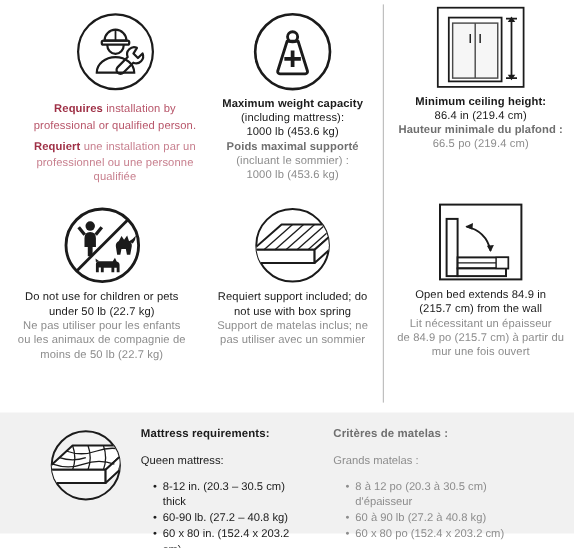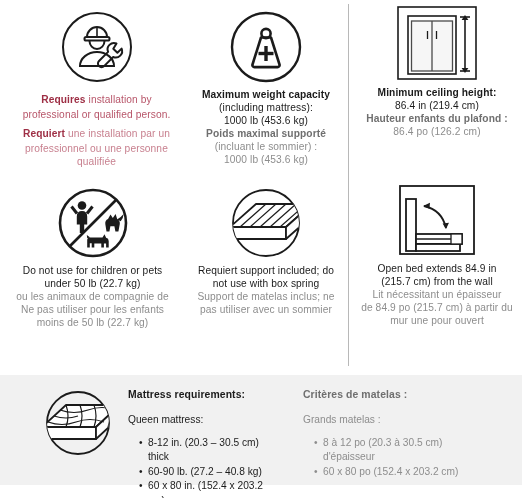--- a/index.html
+++ b/index.html
@@ -180,21 +180,21 @@
 </style>
 </head>
 <body>
 
 <div id="page">
 
   <div class="grid">
 
     <div class="vdivider"></div>
 
-    <div class="cell" style="left:4px; top:6px; width:185px;">
+    <div class="cell" style="left:12px; top:6px; width:185px;">
       <div class="icon-wrap">
         <svg width="74" height="74" viewBox="0 0 74 74">
           <circle cx="37" cy="37" r="34" fill="none" stroke="#1b1b1b" stroke-width="2"></circle>
           <path d="M27 27 a10 10 0 0 1 20 0 z" fill="none" stroke="#1b1b1b" stroke-width="2"></path>
           <line x1="37" y1="17.2" x2="37" y2="27" stroke="#1b1b1b" stroke-width="1.6"></line>
           <rect x="24.5" y="27" width="25" height="3.6" rx="1.6" fill="none" stroke="#1b1b1b" stroke-width="2"></rect>
           <path d="M29.5 31 a7.5 8 0 0 0 15 0" fill="none" stroke="#1b1b1b" stroke-width="2"></path>
           <path d="M20 56 a17 14 0 0 1 34 0 z" fill="none" stroke="#1b1b1b" stroke-width="2"></path>
           <path d="M56.5 33.5 a6.4 6.4 0 0 0 -8.4 8.4 L39 51 a3.6 3.6 0 0 0 5.1 5.1 l9.1 -9.1 a6.4 6.4 0 0 0 8.4 -8.4 l-4.2 4.2 -4.1 -4.1 z" fill="none" stroke="#1b1b1b" stroke-width="2" stroke-linejoin="round"></path>
         </svg>
@@ -240,22 +240,22 @@
           <line x1="71" y1="12" x2="71" y2="66" stroke="#1b1b1b" stroke-width="1.6"></line>
           <path d="M71 10 l-3.4 5 h6.8 z" fill="#1b1b1b"></path>
           <path d="M71 68 l-3.4 -5 h6.8 z" fill="#1b1b1b"></path>
           <line x1="66" y1="12" x2="76" y2="12" stroke="#1b1b1b" stroke-width="1.6"></line>
           <line x1="66" y1="66" x2="76" y2="66" stroke="#1b1b1b" stroke-width="1.6"></line>
         </svg>
       </div>
       <div class="txt">
         <span class="line en">Minimum ceiling height:</span>
         <span class="line en-reg">86.4 in (219.4 cm)</span>
-        <span class="line fr fr-b">Hauteur enfants du plafond :</span>
-        <span class="line fr">86.4 po (126.2 cm)</span>
+        <span class="line fr fr-b">Hauteur minimale du plafond :</span>
+        <span class="line fr">66.5 po (219.4 cm)</span>
       </div>
     </div>
 
     <div class="cell" style="left:0px; top:182px; width:185px;">
       <div class="icon-wrap">
         <svg width="76" height="76" viewBox="0 0 76 76">
           <circle cx="38" cy="38" r="33" fill="none" stroke="#1b1b1b" stroke-width="2.6"></circle>
           <line x1="14.5" y1="61.5" x2="61.5" y2="14.5" stroke="#1b1b1b" stroke-width="2.6"></line>
 
           <circle cx="27" cy="20.5" r="4.3" fill="#1b1b1b"></circle>
@@ -266,22 +266,22 @@
           <path d="M53 34 l2.5 -4.5 2.3 3.4 2.8 -3.8 1.6 4.8 q3 1.6 2.6 5 l-1.4 7.6 h-3 l-1 -5.2 -4 0 -1 5.2 h-2.9 l-1.2 -7.6 q-.4 -3.4 2.7 -4.9 z" fill="#1b1b1b"></path>
           <path d="M62 34.5 q4.2 -2.2 6.6 -5.4 -.2 4.2 -2.9 7.2 z" fill="#1b1b1b"></path>
 
           <path d="M35 52.5 h12.5 l2 -3.2 1.6 3.4 q2.6 .6 2.6 3.3 v6.4 h-2.6 v-4 h-2.2 v4 h-2.6 v-4 h-7 v4 h-2.6 v-4.2 h-1.9 v4.2 h-2.6 v-7.1 q0 -2.8 2.8 -2.8 z" fill="#1b1b1b"></path>
           <path d="M35.2 52.6 l-3.4 -2.6 .4 3.2 z" fill="#1b1b1b"></path>
         </svg>
       </div>
       <div class="txt">
         <span class="line en-reg">Do not use for children or pets</span>
         <span class="line en-reg">under 50 lb (22.7 kg)</span>
+        <span class="line fr">Ne pas utiliser pour les enfants</span>
         <span class="line fr">ou les animaux de compagnie de</span>
-        <span class="line fr">Ne pas utiliser pour les enfants</span>
         <span class="line fr">moins de 50 lb (22.7 kg)</span>
       </div>
     </div>
 
     <div class="cell" style="left:186px; top:182px; width:160px;">
       <div class="icon-wrap">
         <svg width="80" height="76" viewBox="0 0 80 76">
           <defs>
             <clipPath id="cl-mat">
                 <circle cx="40" cy="38" r="33"></circle>
@@ -320,21 +320,21 @@
           <path d="M28 24 q18 4 22 22" fill="none" stroke="#1b1b1b" stroke-width="1.8"></path>
           <path d="M27 24 l7 -3.2 -.6 6 z" fill="#1b1b1b"></path>
           <path d="M50 47 l-3.4 -5.6 6.4 -.6 z" fill="#1b1b1b"></path>
         </svg>
       </div>
       <div class="txt">
         <span class="line en-reg">Open bed extends 84.9 in</span>
         <span class="line en-reg">(215.7 cm) from the wall</span>
         <span class="line fr">Lit nécessitant un épaisseur</span>
         <span class="line fr">de 84.9 po (215.7 cm) à partir du</span>
-        <span class="line fr">mur une pour ouvert</span>
+        <span class="line fr">mur une fois ouvert</span>
       </div>
     </div>
 
   </div>
 
   <div class="footer">
 
     <div class="footer-icon">
       <svg width="88" height="72" viewBox="0 0 88 72">
         <defs>
@@ -366,19 +366,20 @@
         <li>60-90 lb. (27.2 – 40.8 kg)</li>
         <li>60 x 80 in. (152.4 x 203.2 cm)</li>
       </ul>
     </div>
 
     <div class="col-fr">
       <div class="f-head fr-head">Critères de matelas :</div>
       <div class="f-sub fr-sub">Grands matelas :</div>
       <ul class="f-list fr-list">
         <li>8 à 12 po (20.3 à 30.5 cm) d'épaisseur</li>
+        <li>60 à 90 lb (27.2 à 40.8 kg)</li>
         <li>60 x 80 po (152.4 x 203.2 cm)</li>
       </ul>
     </div>
 
   </div>
 
 </div>
 
 </body></html>

